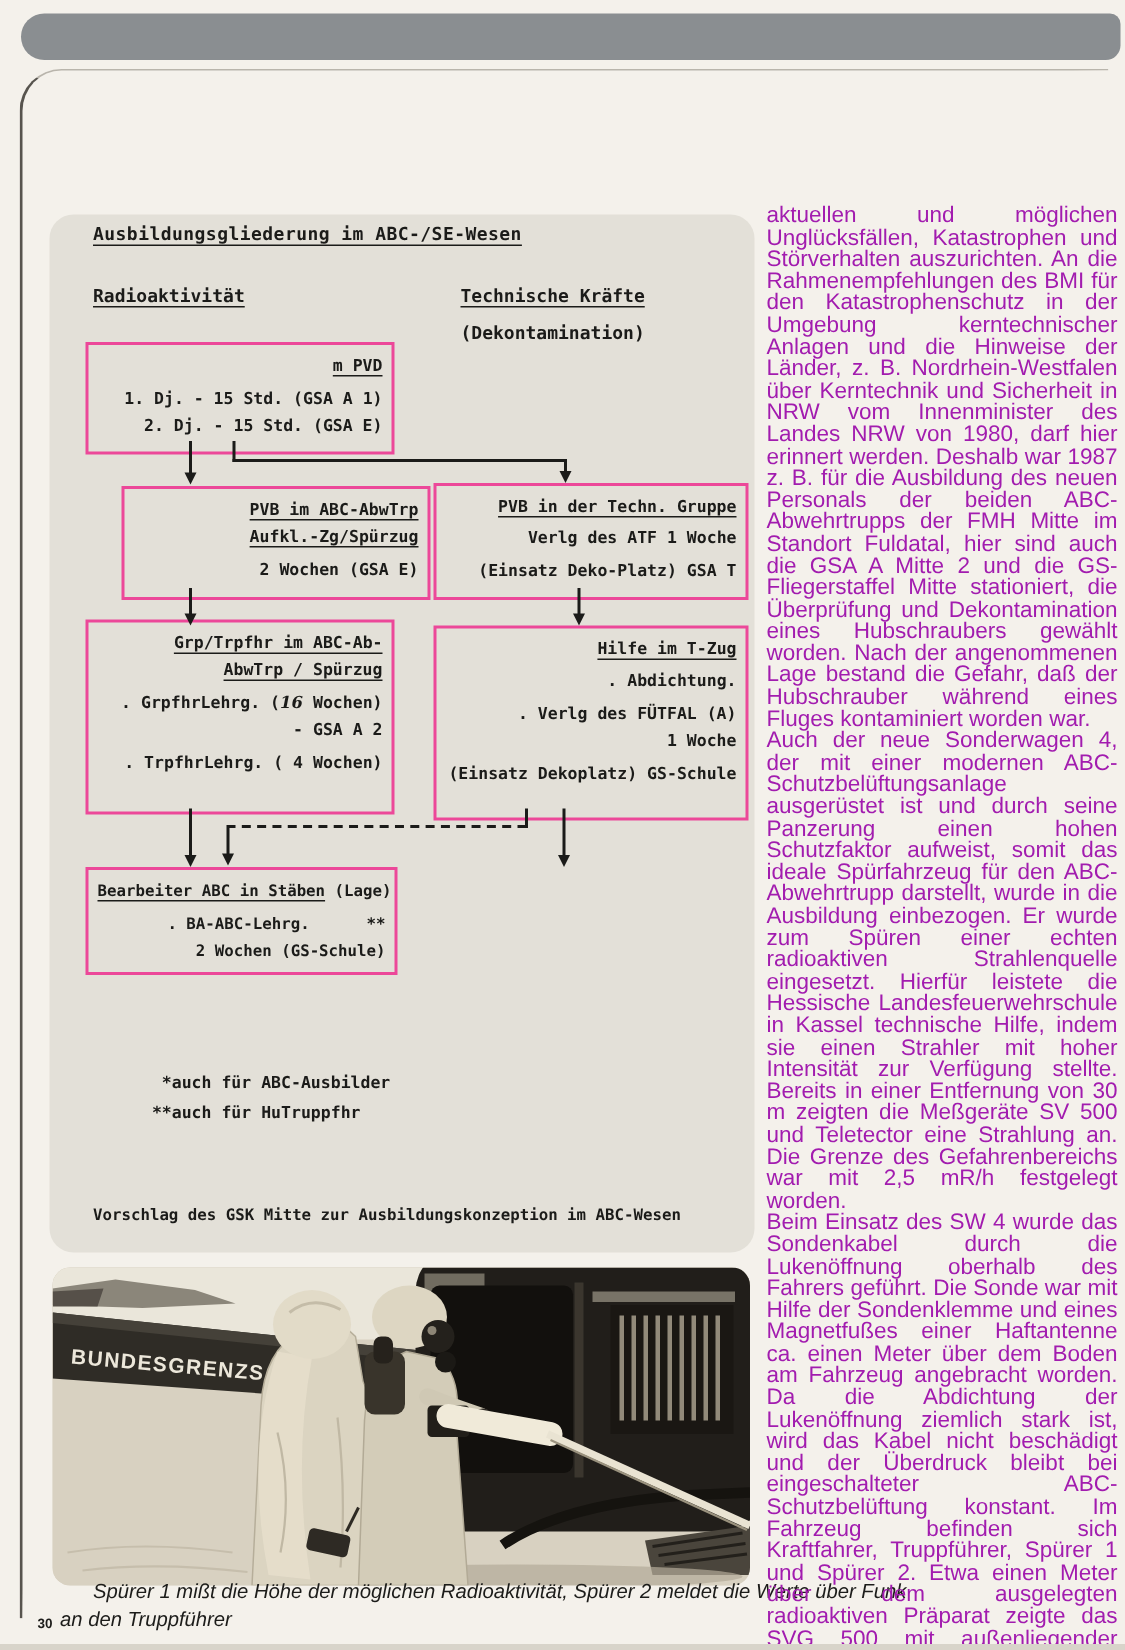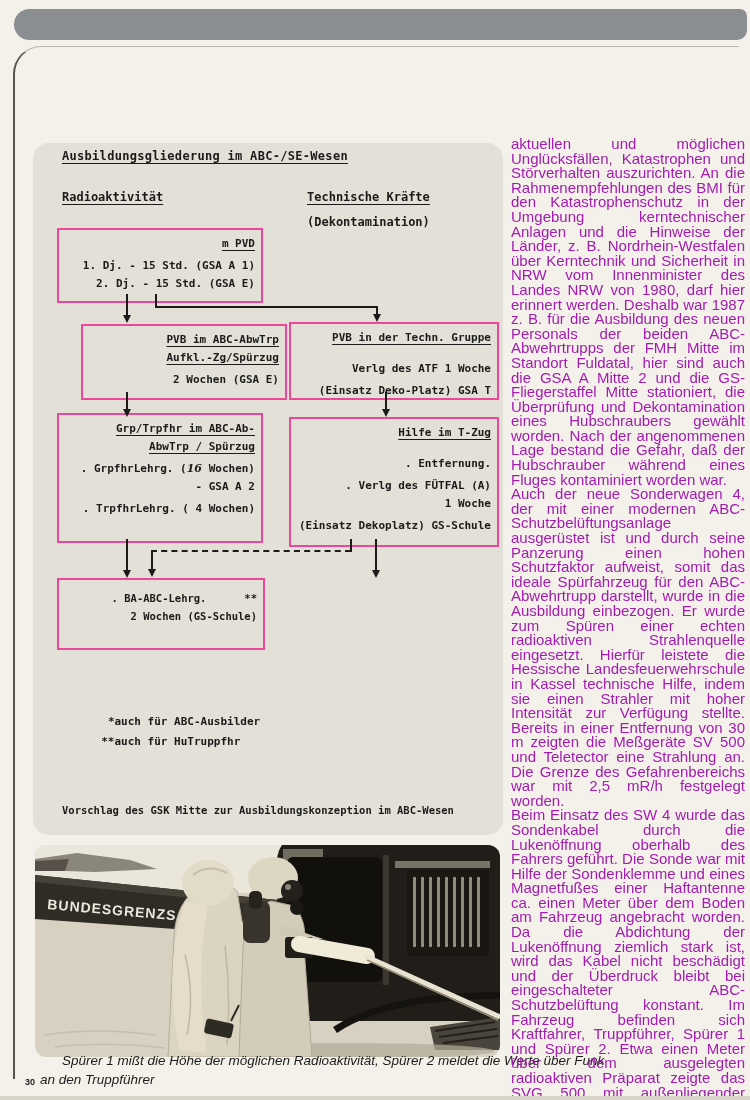--- a/index.html
+++ b/index.html
@@ -13,21 +13,21 @@
   
   .panel{position:absolute;left:33px;top:143px;width:470px;height:692px;background:#e3e0d8;border-radius:16px;}
   .mono{font-family:"DejaVu Sans Mono",monospace;font-weight:bold;color:#1b1b19;text-align:right;}
   .fc-title{position:absolute;left:62px;top:149px;font-size:12px;letter-spacing:.3px;
             text-decoration:underline;text-underline-offset:3px;}
   .fc-h{position:absolute;font-size:12px;text-decoration:underline;text-underline-offset:3px;}
   .fc-sub{position:absolute;font-size:12px;}
   .tbox{position:absolute;border:2px solid #ec4899;padding:5px 6px 0 6px;font-size:11px;line-height:18px;}
   .tbox .ln{display:block;white-space:pre;}
   .tbox .u{text-decoration:underline;text-underline-offset:3px;}
-  .gap4{margin-top:4px;} .gap6{margin-top:13px;}
+  .gap4{margin-top:4px;} .gap6{margin-top:3px;}
   .small{font-size:10px;}
   .hand{font-style:italic;font-family:"DejaVu Serif",serif;}
   .vl{position:absolute;width:2px;background:#1b1b19;}
   .hl{position:absolute;height:2px;background:#1b1b19;}
   .dash{position:absolute;height:0;border-top:2px dashed #1b1b19;}
   .ah{position:absolute;width:0;height:0;border-left:4px solid transparent;
       border-right:4px solid transparent;border-top:8px solid #1b1b19;}
   .fnote{position:absolute;font-size:11px;white-space:pre;}
   .fnote .mk{display:inline-block;width:26px;}
   .proposal{position:absolute;left:62px;top:764px;font-size:10.5px;white-space:pre;margin-top:40px;}
@@ -79,27 +79,28 @@
   <div class="tbox mono" style="left:57px;top:413px;width:190px;height:121px;">
     <span class="ln u">Grp/Trpfhr im ABC-Ab-</span>
     <span class="ln u">AbwTrp / Spürzug</span>
     <span class="ln gap4"><span>. GrpfhrLehrg. (</span><span class="hand">16</span><span> Wochen)</span></span>
     <span class="ln">  - GSA A 2</span>
     <span class="ln gap4">. TrpfhrLehrg. ( 4 Wochen)</span>
   </div>
 
   <div class="tbox mono" style="left:289px;top:417px;width:194px;height:121px;">
     <span class="ln u">Hilfe im T-Zug</span>
-    <span class="ln gap6">. Entfernung.</span>
+    <span class="ln gap6">. Abdichtung.</span>
     <span class="ln gap4">. Verlg des FÜTFAL (A)</span>
     <span class="ln">  1 Woche</span>
     <span class="ln gap4">(Einsatz Dekoplatz) GS-Schule</span>
   </div>
 
   <div class="tbox mono small" style="left:57px;top:578px;width:192px;height:63px;line-height:18px;font-size:10.5px;">
+    <span class="ln"><span class="u">Bearbeiter ABC in Stäben</span><span> (Lage)</span></span>
     <span class="ln gap4">. BA-ABC-Lehrg.      **</span>
     <span class="ln">  2 Wochen (GS-Schule)</span>
   </div>
 
 
   <div class="vl" style="left:126px;top:294px;height:22px;"></div>
   <div class="ah" style="left:123px;top:315px;"></div>
 
   <div class="vl" style="left:155px;top:294px;height:14px;"></div>
   <div class="hl" style="left:155px;top:306px;width:223px;"></div>

